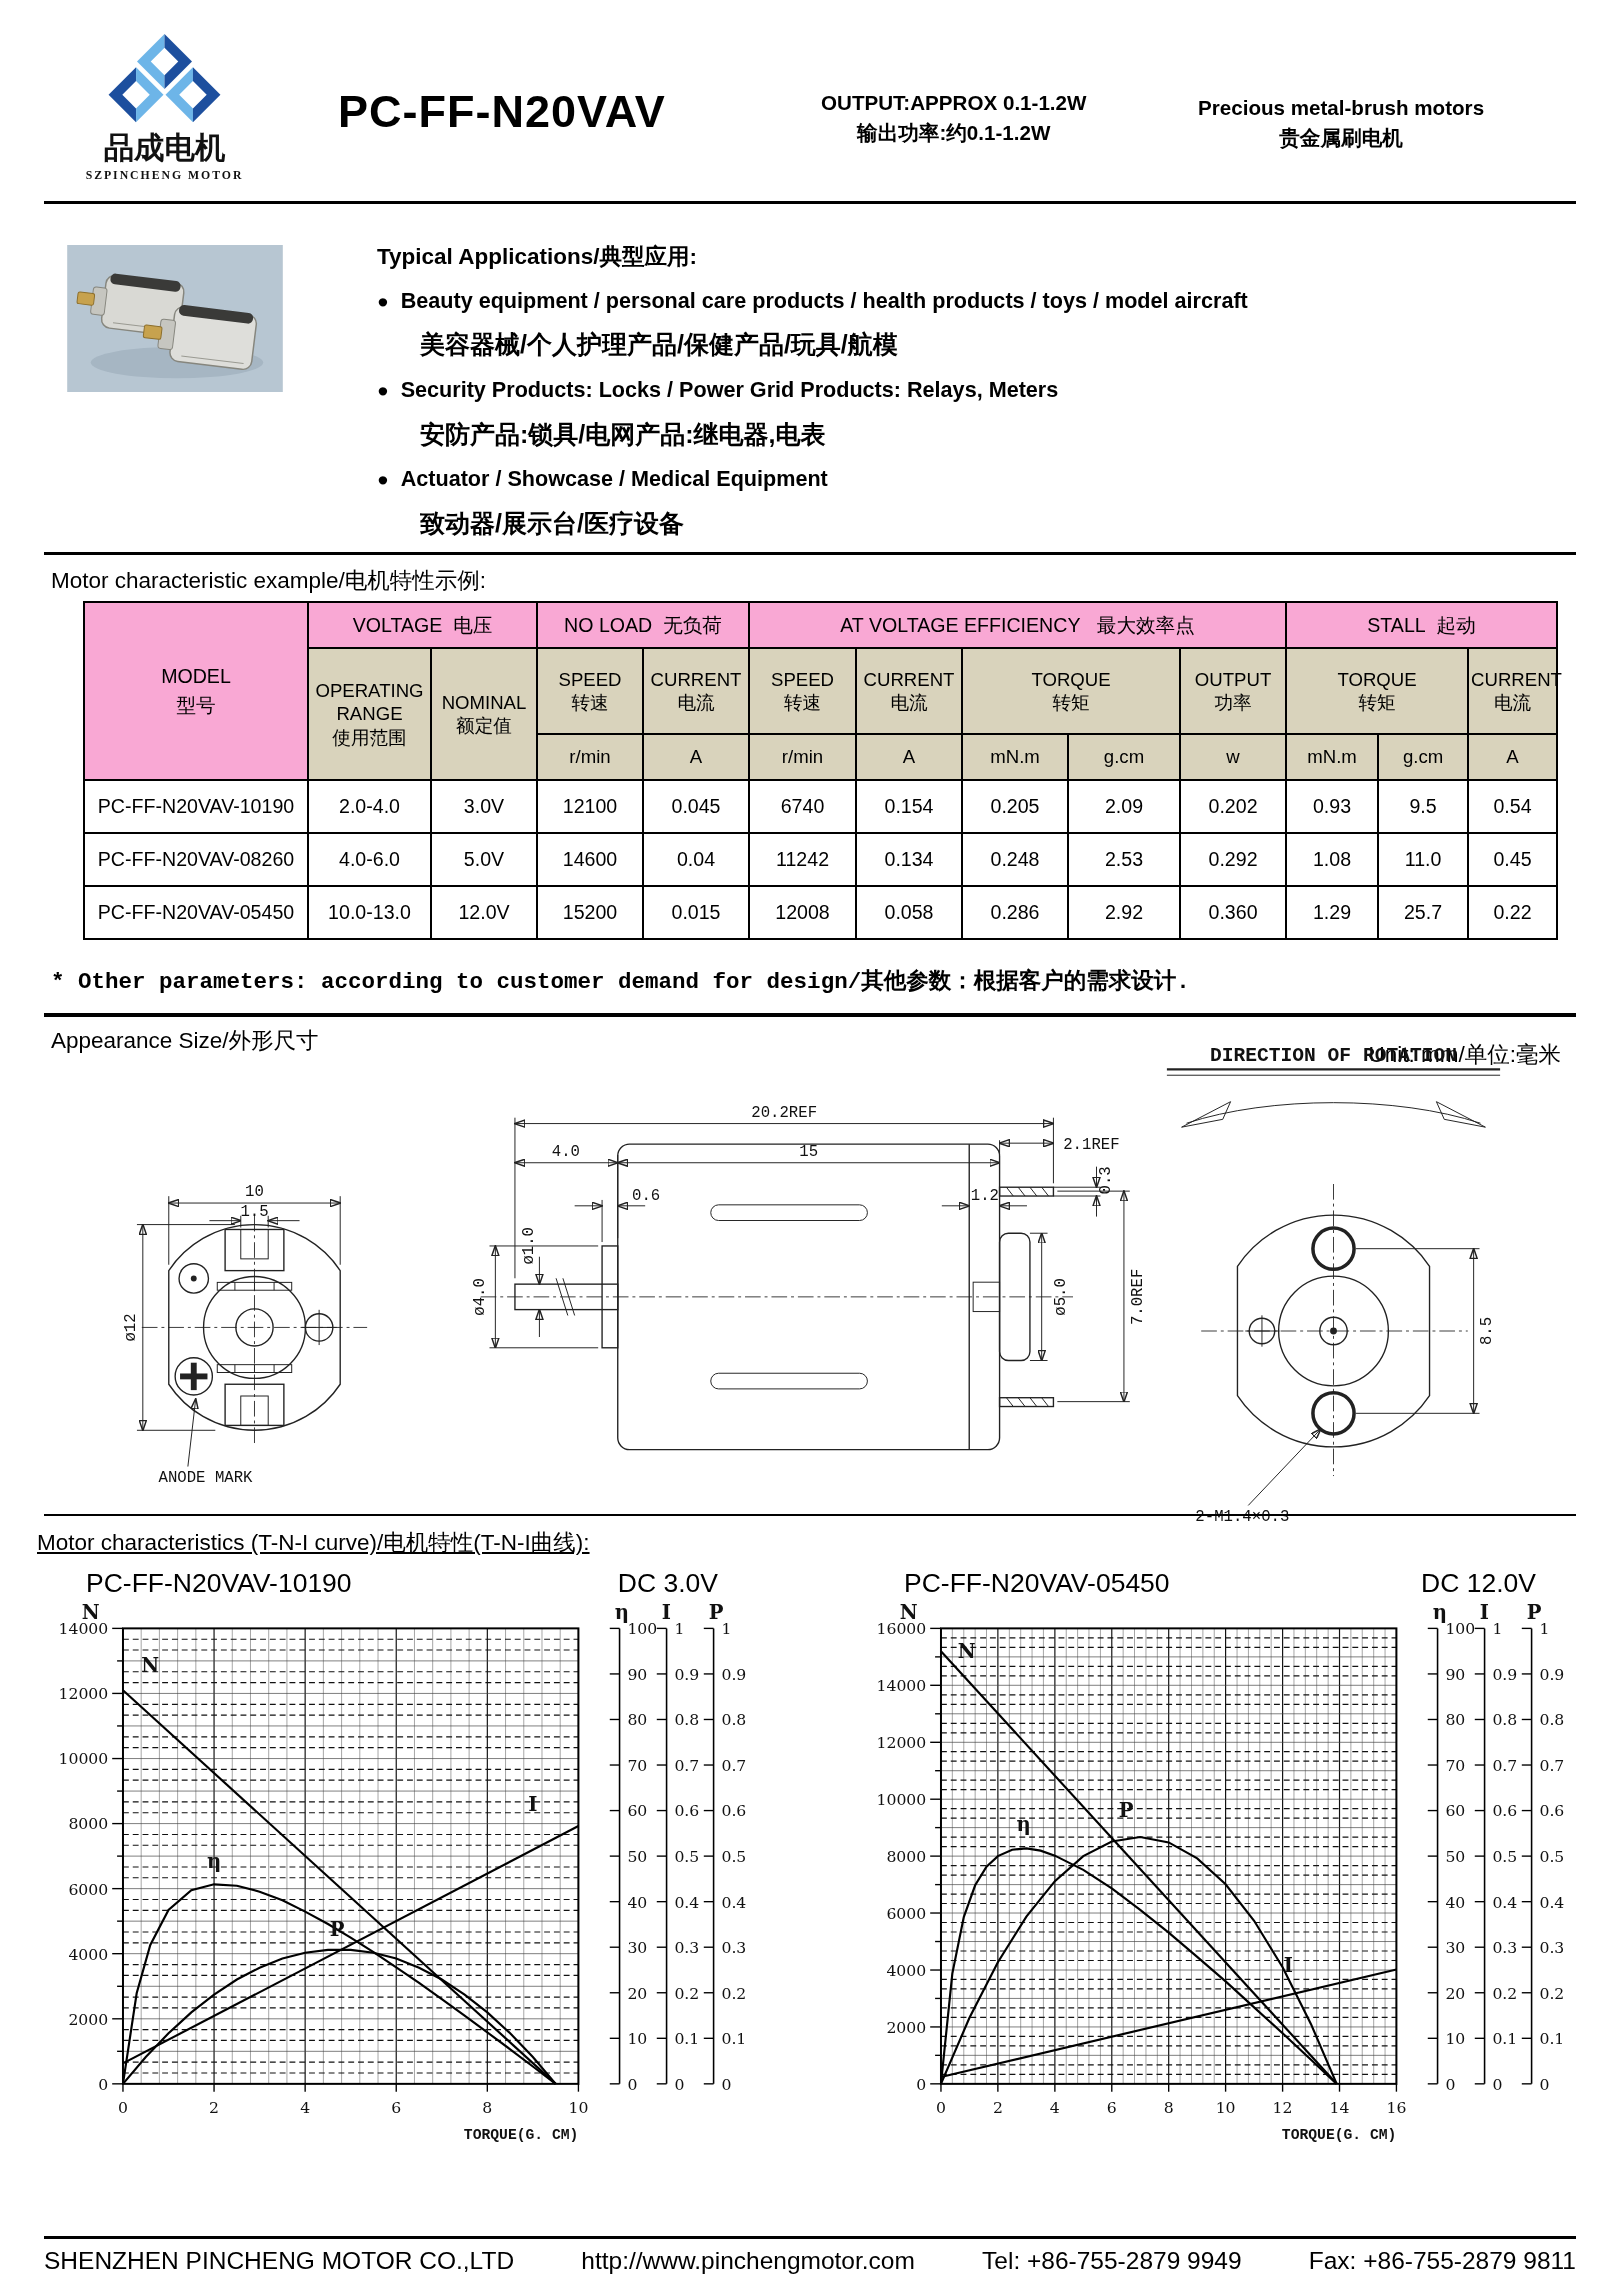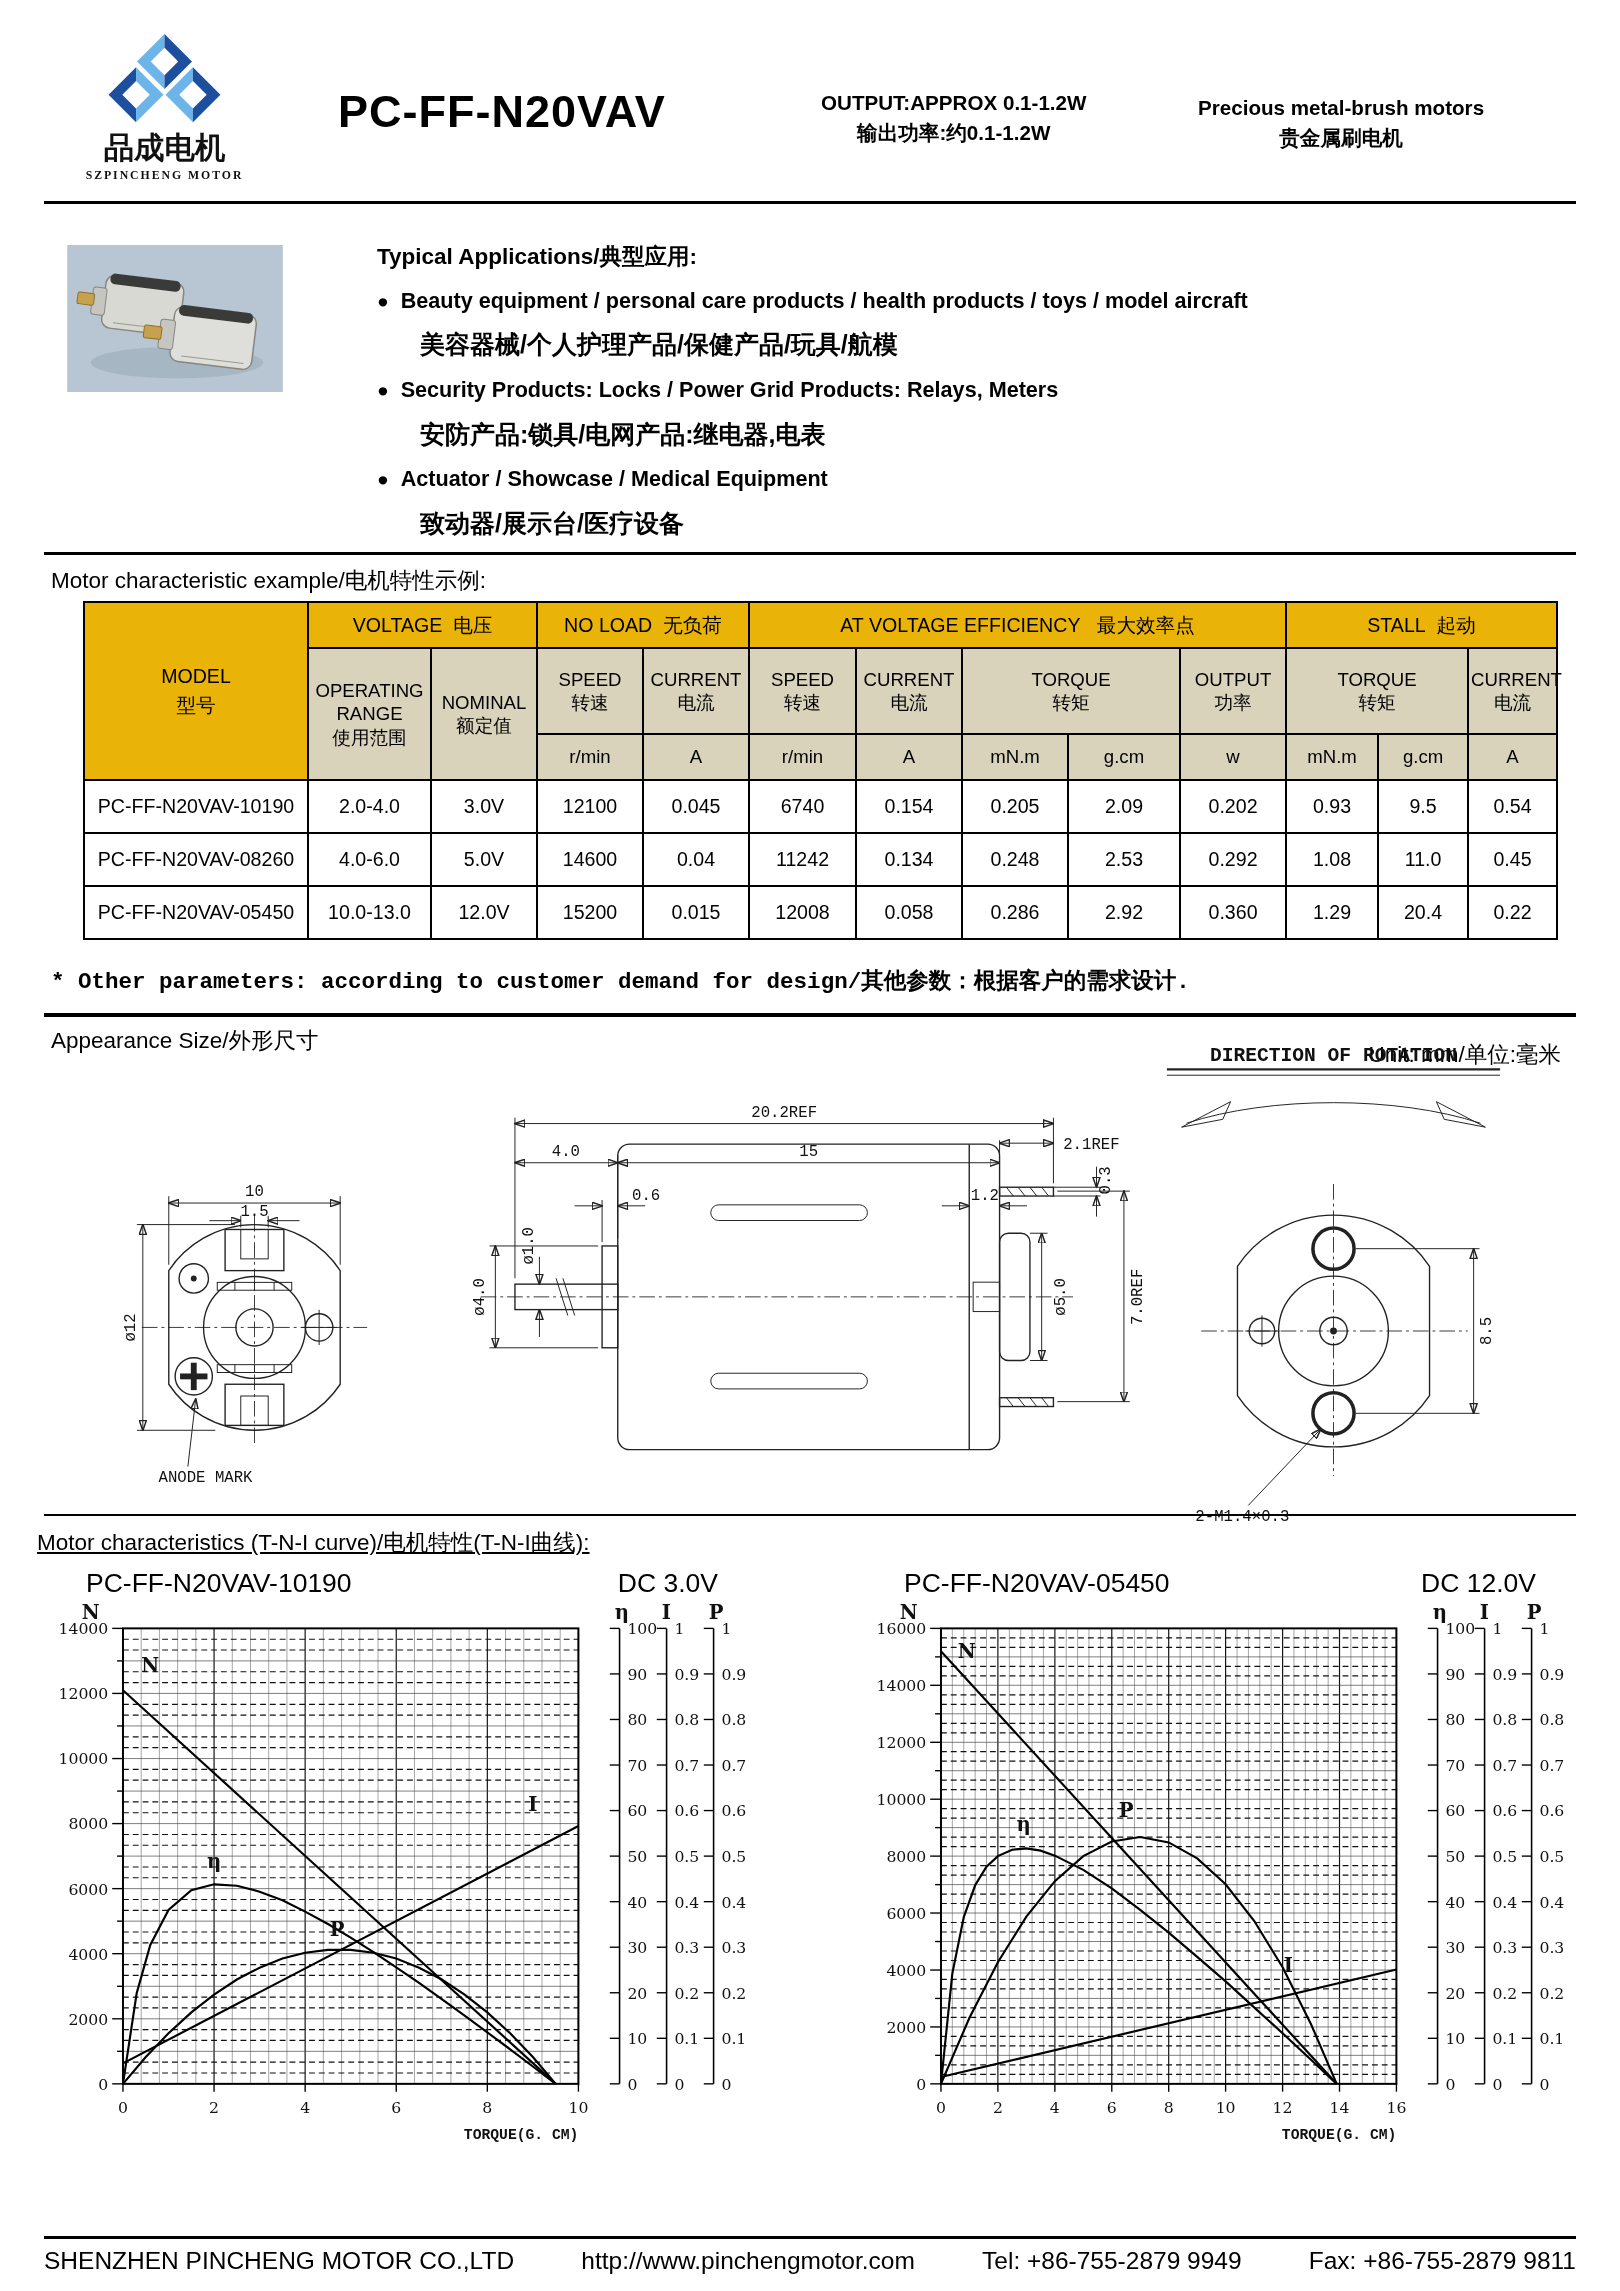--- a/index.html
+++ b/index.html
@@ -14,21 +14,21 @@
   
   .apps{width:1157px;}
   .apps .heading{font-size:22.5px;font-weight:bold;line-height:29px;margin-bottom:14.7px;}
   .app-item{font-size:21.6px;font-weight:bold;line-height:29px;margin-bottom:14.7px;}
   .app-item .bullet{font-size:19.6px;margin-right:11.8px;}
   .app-zh{font-size:25px;font-weight:bold;line-height:29px;margin:0 0 15.7px 43px;}
   .section-heading{font-size:22.5px;line-height:27.4px;}
   
   table.spec{border-collapse:collapse;width:1473px;table-layout:fixed;border:2.9px solid #000;}
   table.spec th,table.spec td{border:2px solid #000;text-align:center;vertical-align:middle;padding:0 2px;}
-  table.spec tr.g th{background:#eab308;font-size:19.6px;font-weight:normal;height:44px;}
+  table.spec tr.g th{background:#f9a8d4;font-size:19.6px;font-weight:normal;height:44px;}
   table.spec tr.s th{background:#d9d3bc;font-size:18.6px;font-weight:normal;height:84px;line-height:23.5px;}
   table.spec tr.u th{background:#d9d3bc;font-size:18.6px;font-weight:normal;height:44px;}
   table.spec th.model-h{background:#cde6f0;font-size:22.5px;line-height:29px;}
   table.spec td{height:51px;font-size:19.6px;background:#fff;}
   .zh{font-family:"Liberation Sans",sans-serif;}
   .note{font-family:"Liberation Mono","DejaVu Sans Mono",monospace;font-size:22.5px;font-weight:bold;}
   .unit-label{font-size:22.5px;margin-top:12px;}
   
   .tdraw line,.tdraw path,.tdraw rect,.tdraw circle,.tdraw polyline{stroke:#222;fill:none;stroke-width:1.4px;}
   .tdraw .thin{stroke-width:1px;}
@@ -241,21 +241,21 @@
           <td>10.0-13.0</td>
           <td>12.0V</td>
           <td>15200</td>
           <td>0.015</td>
           <td>12008</td>
           <td>0.058</td>
           <td>0.286</td>
           <td>2.92</td>
           <td>0.360</td>
           <td>1.29</td>
-          <td>20.4</td>
+          <td>25.7</td>
           <td>0.22</td>
         </tr>
       </tbody>
   </table>
 
   <div class="abs note" style="left:51px;top:965px;">* Other parameters: according to customer demand for design/其他参数：根据客户的需求设计.</div>
 
   <div class="hr" style="top:1013px;height:3.9px;"></div>
 
   <div class="abs section-heading" style="left:51px;top:1027px;">Appearance Size/外形尺寸</div>

